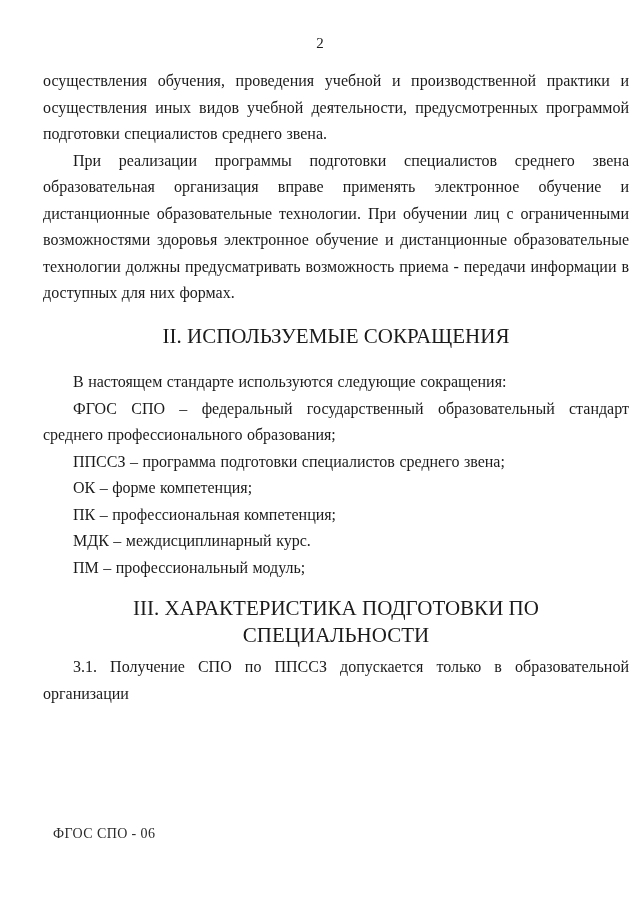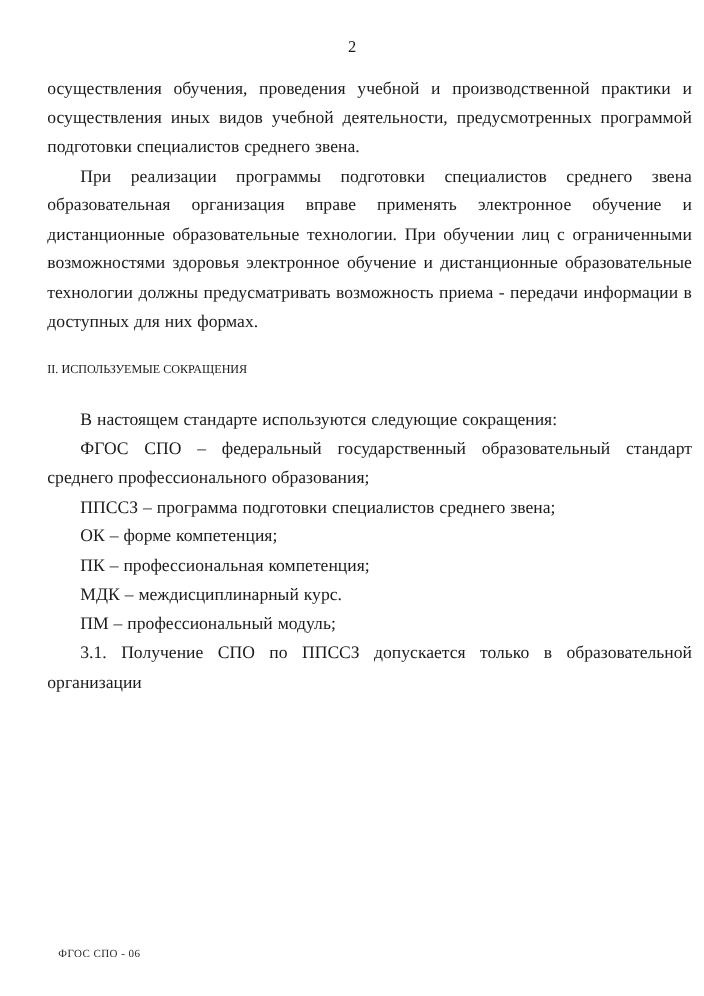--- a/index.html
+++ b/index.html
@@ -34,38 +34,38 @@
     line-height: 26.5px;
     text-align: justify;
     text-align-last: left;
     word-spacing: 0.5px;
   }
   p.indent {
     text-indent: 30px;
   }
   .heading {
     margin: 0;
-    font-size: 11px;
+    font-size: 21px;
     font-weight: normal;
     line-height: 26.5px;
-    text-align: left;
+    text-align: center;
   }
   .heading-2 {
     margin-top: 16px;
     margin-bottom: 20px;
   }
   .heading-3 {
     margin-top: 14px;
     margin-bottom: 6px;
   }
   .footer-code {
     position: absolute;
     left: 53px;
-    top: 862px;
-    font-size: 10px;
+    top: 826px;
+    font-size: 14px;
     letter-spacing: 0.4px;
     color: #2a2a2a;
   }
 </style>
 </head>
 <body>
 
 <div class="page">
 
   <div class="page-number">2</div>
@@ -86,20 +86,21 @@
     <p class="para indent">ППССЗ – программа подготовки специалистов среднего звена;</p>
 
     <p class="para indent">ОК – форме компетенция;</p>
 
     <p class="para indent">ПК – профессиональная компетенция;</p>
 
     <p class="para indent">МДК – междисциплинарный курс.</p>
 
     <p class="para indent">ПМ – профессиональный модуль;</p>
 
+    <h2 class="heading heading-3">III. ХАРАКТЕРИСТИКА ПОДГОТОВКИ ПО СПЕЦИАЛЬНОСТИ</h2>
 
     <p class="para indent">3.1. Получение СПО по ППССЗ допускается только в образовательной организации</p>
 
 
   </div>
 
   <div class="footer-code">ФГОС СПО - 06</div>
 
 </div>
 

